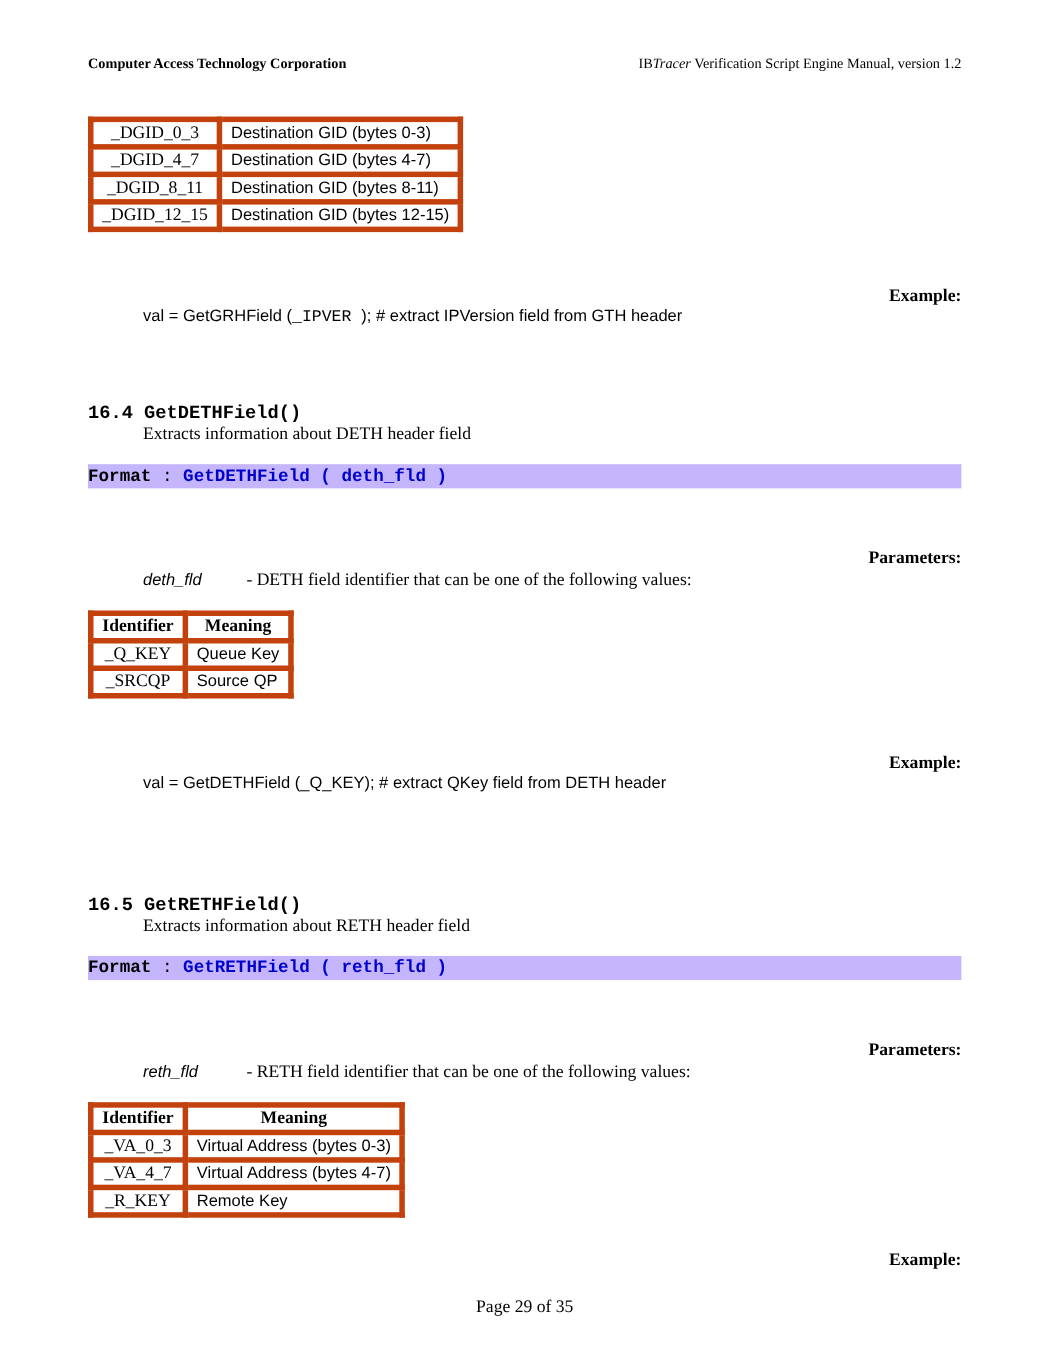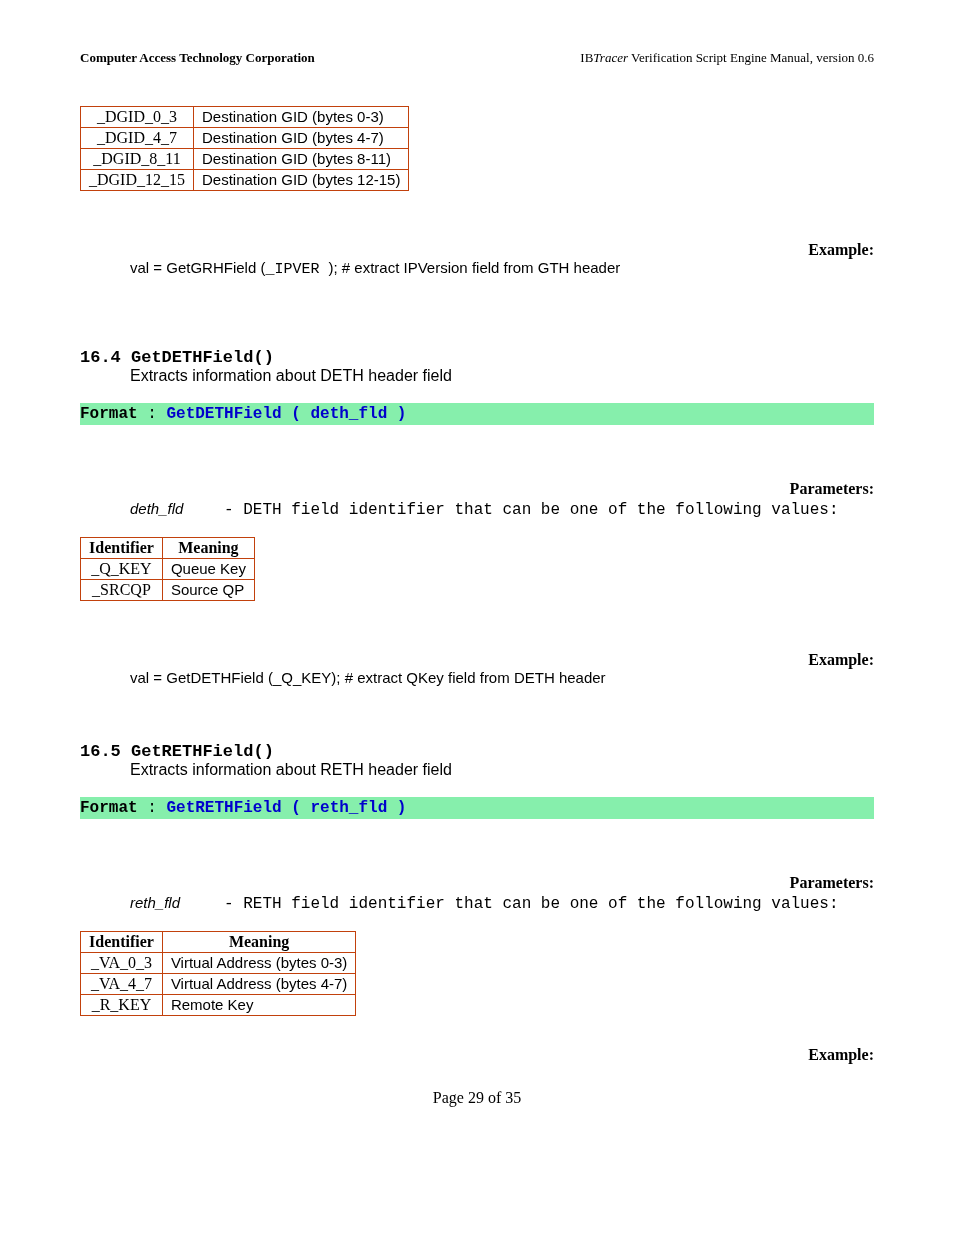--- a/index.html
+++ b/index.html
@@ -19,88 +19,88 @@
     margin-bottom: 40px;
     align-items: flex-end;
   }
   .header-left { font-weight: bold; }
   .header-right span.italic { font-style: italic; }
   table {
     border-collapse: collapse;
     margin-left: 0;
   }
   table td, table th {
-    border: 1px solid #c2410c;
+    border: 5px solid #c2410c;
     padding: 1px 8px 1px 8px;
     vertical-align: top;
     font-size: 16px;
   }
   table th {
     font-weight: bold;
     font-family: "Times New Roman", Times, serif;
   }
   .ident-col { font-family: "Times New Roman", Times, serif; text-align: center; }
   .meaning-col { font-family: Arial, Helvetica, sans-serif; font-size: 15px; }
   .section-block { margin-top: 45px; }
   .example-label, .params-label {
     font-weight: bold;
     margin-top: 38px;
     text-align: right;
   }
   .desc-indent {
     margin-left: 50px;
-    font-family: Liberation Sans, sans-serif;
+    font-family: Liberation Serif, serif;
   }
   .section-num {
     font-family: "Courier New", monospace;
     font-weight: bold;
     font-size: 17px;
   }
   .format-bar {
-    background: #86efac;
+    background: #c4b5fd;
     padding: 2px 0;
     margin-top: 18px;
     font-family: "Courier New", monospace;
     font-weight: bold;
     font-size: 16px;
   }
   .format-bar .kw { color: #000; }
   .format-bar .fn { color: #0000cc; }
   .param-row {
     margin-left: 50px;
     margin-top: 2px;
   }
   .param-name {
     font-style: italic;
     font-family: Arial, Helvetica, sans-serif;
     font-size: 15px;
     display: inline-block;
     width: 90px;
   }
-  .param-desc { font-family: Liberation Mono, monospace; }
+  .param-desc { font-family: Liberation Serif, serif; }
   .footer {
     text-align: center;
     margin-top: 25px;
     font-size: 16px;
   }
   .tbl { margin-top: 18px; }
   .example-code {
     margin-left: 50px;
     font-family: Arial, Helvetica, sans-serif;
     font-size: 15px;
   }
   .example-code .mono { font-family: "Courier New", monospace; font-size: 15px; }
 </style>
 </head>
 <body>
 
 <div class="header-row">
   <div class="header-left">Computer Access Technology Corporation</div>
   <div class="header-right">
-    <span>IB</span><span class="italic">Tracer</span><span> Verification Script Engine Manual, version 0.6</span>
+    <span>IB</span><span class="italic">Tracer</span><span> Verification Script Engine Manual, version 1.2</span>
   </div>
 </div>
 
 <table class="tbl" style="margin-top:0;">
   <tbody>
       <tr>
     <td class="ident-col">_DGID_0_3</td>
     <td class="meaning-col">Destination GID (bytes 0-3)</td>
   </tr>
   <tr>
@@ -147,21 +147,21 @@
     <tr>
       <td class="ident-col">_SRCQP</td>
       <td class="meaning-col">Source QP</td>
     </tr>
   </tbody>
     </table>
   <div class="example-label" style="margin-top:50px;">Example:</div>
   <div class="example-code">val  = GetDETHField (_Q_KEY); # extract QKey field from DETH header</div>
 </div>
 
-<div class="section-block" style="margin-top:56px;">
+<div class="section-block" style="margin-top:94px;">
   <div class="section-num">16.5 GetRETHField()</div>
   <div class="desc-indent">Extracts information about RETH header field</div>
   <div class="format-bar">
     <span class="kw">Format </span><span class="kw" style="font-weight:normal;">: </span><span class="fn"> GetRETHField ( reth_fld )</span>
   </div>
   <div class="params-label" style="margin-top:55px;">Parameters:</div>
   <div class="param-row">
     <span class="param-name">reth_fld</span>
     <span class="param-desc">-  RETH field identifier that can be one of the following values:</span>
   </div>

